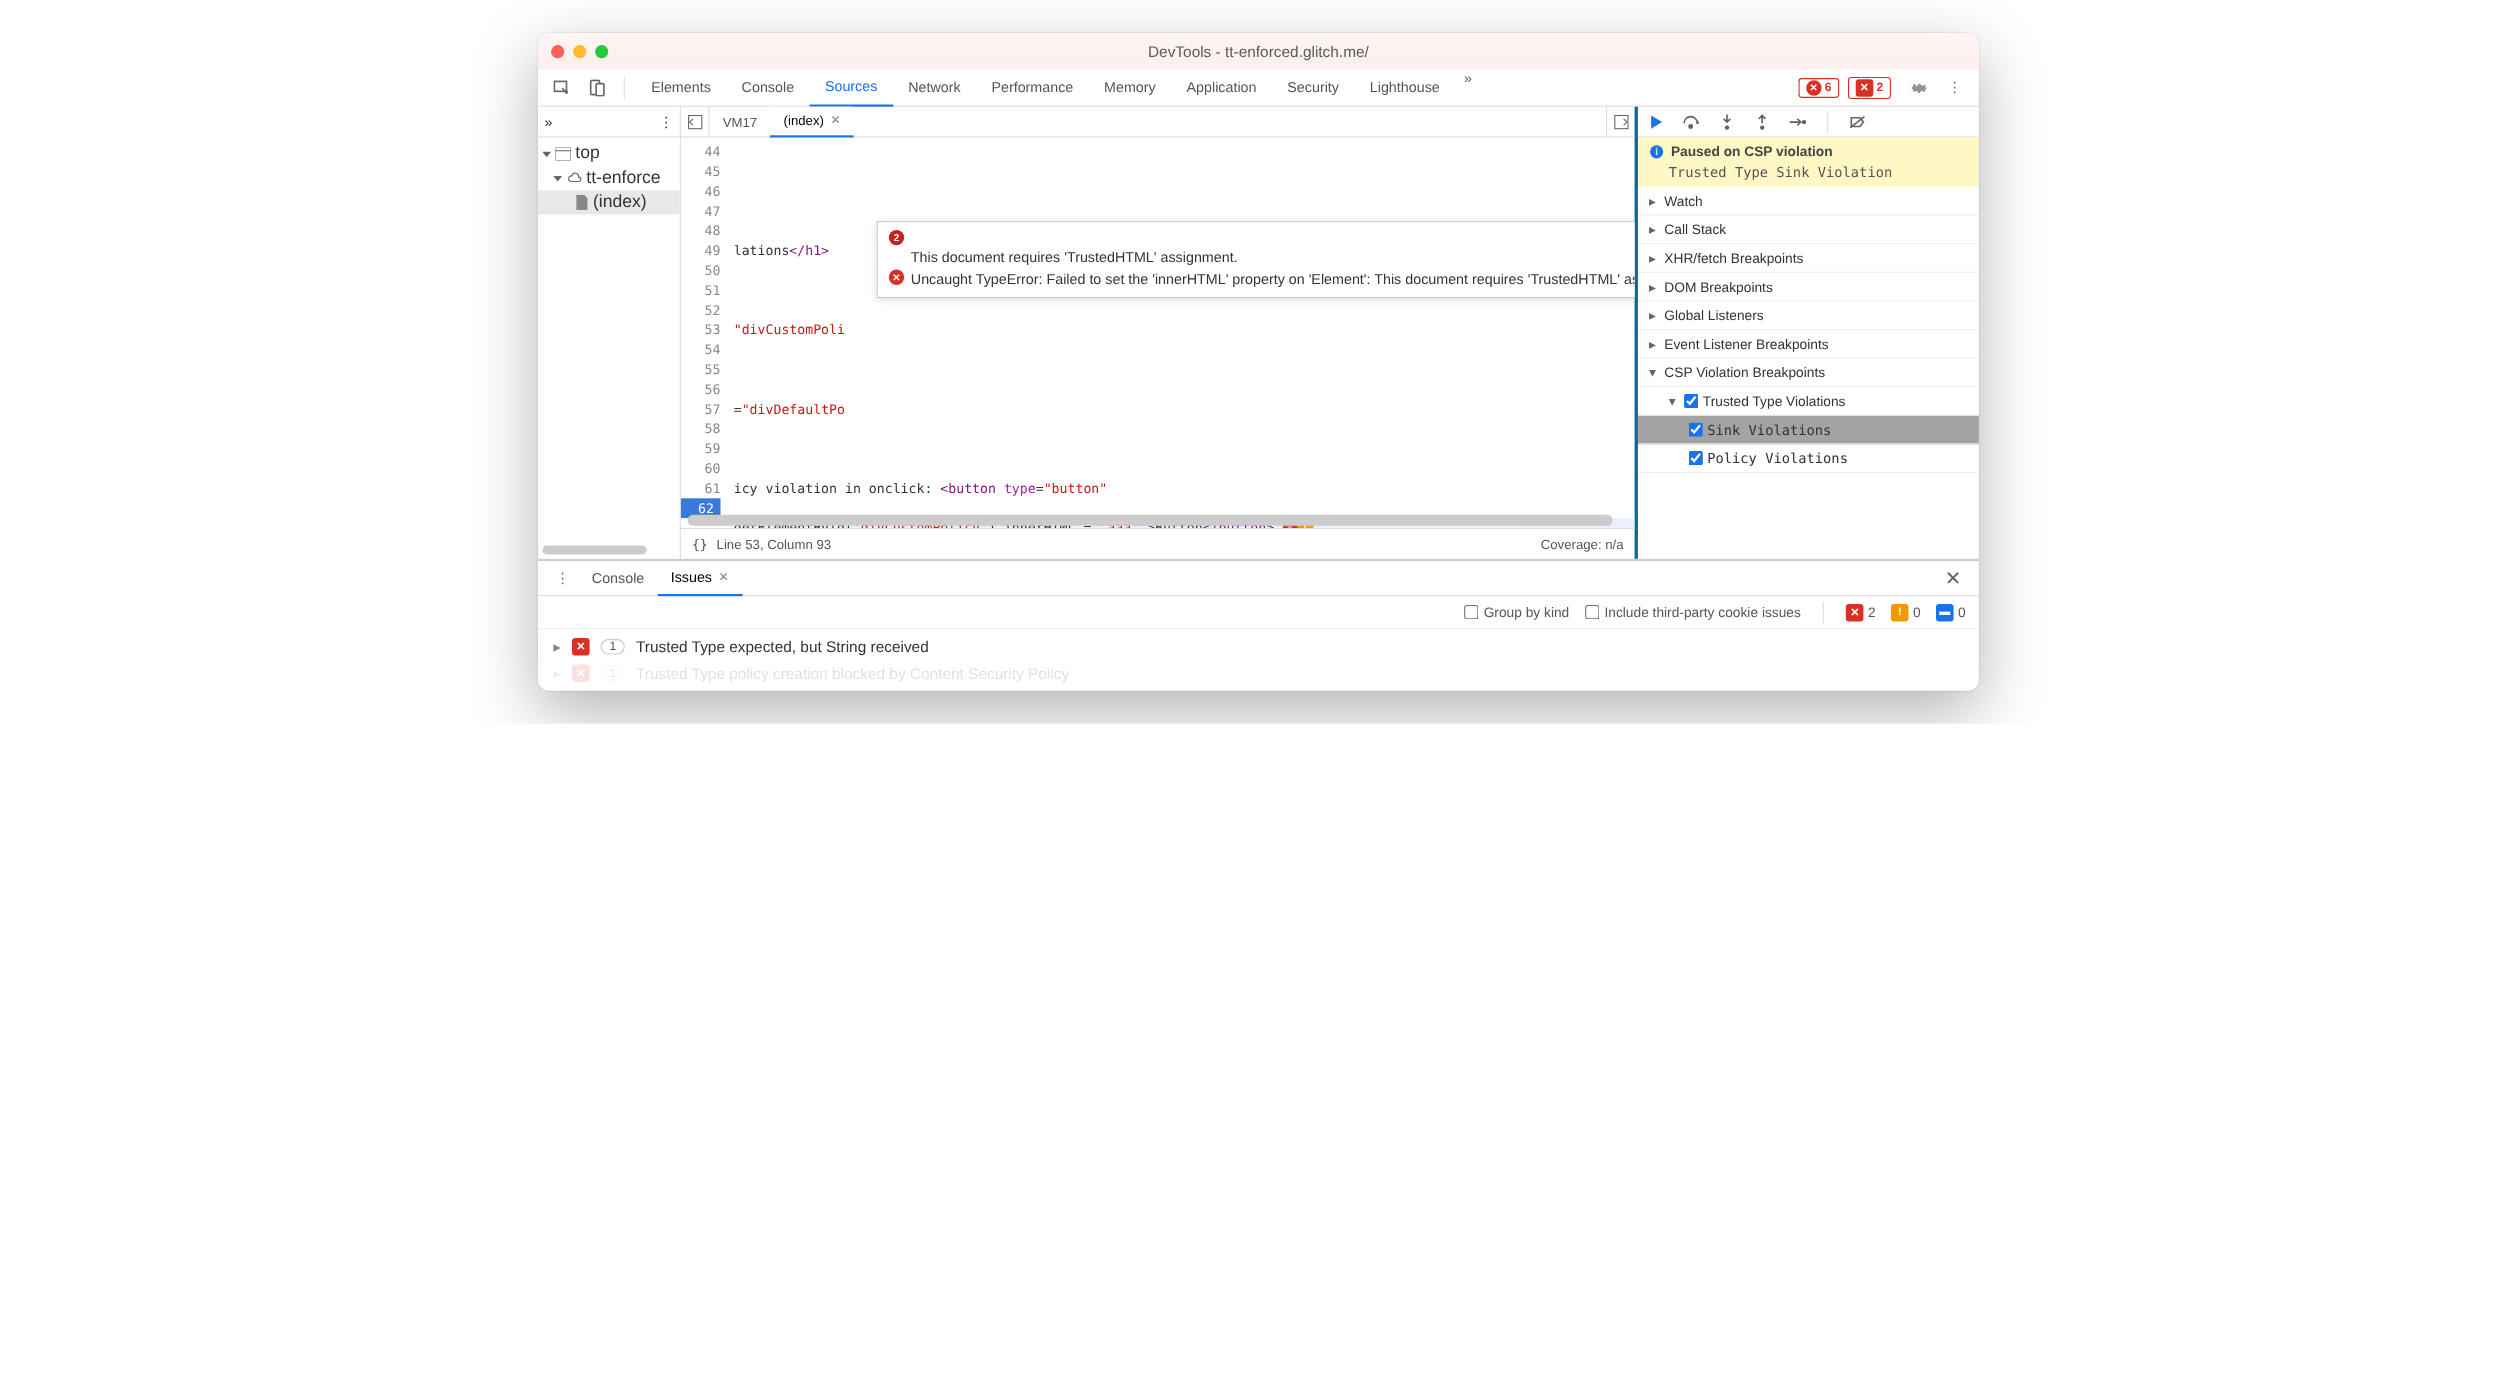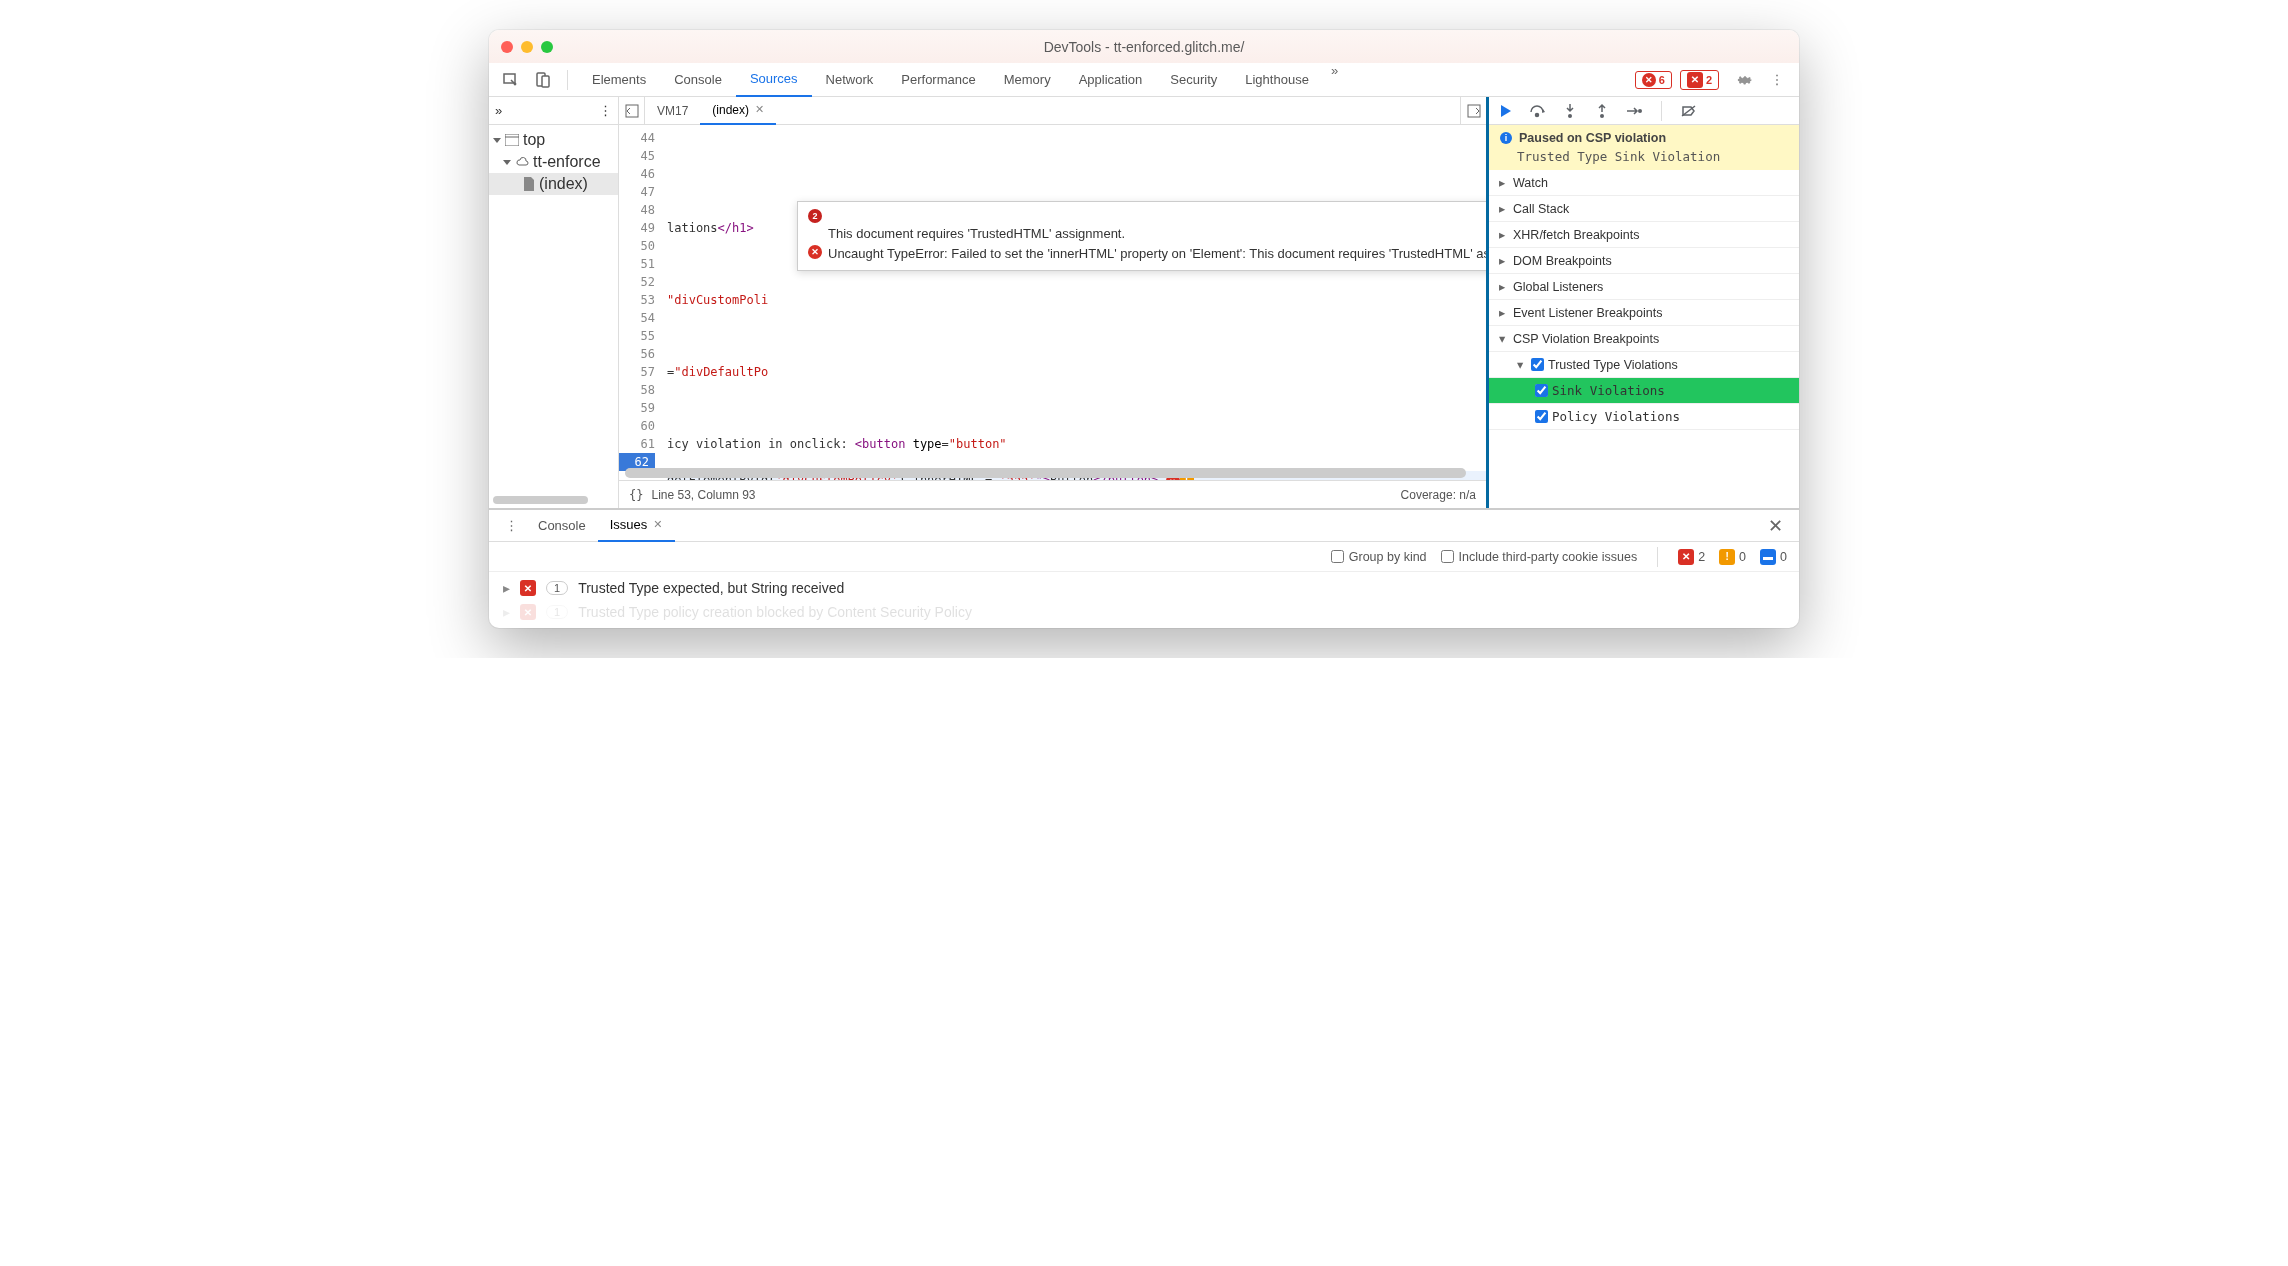--- a/index.html
+++ b/index.html
@@ -32,38 +32,38 @@
 .ctab{padding:0 12px; height:28px; display:flex; align-items:center; gap:6px; font-size:12px; color:#555;}
 .ctab.active{background:#fff; border-bottom:2px solid #1a73e8; color:#000;}
 .ctab .x{color:#888; font-size:11px;}
 .code-icon{width:26px; display:flex; align-items:center; justify-content:center; color:#666; border-right:1px solid #ddd; height:100%;}
 .code-area{flex:1; overflow:hidden; position:relative; font-family:Menlo,Consolas,monospace; font-size:12px; line-height:18px;}
 .gutter{position:absolute; left:0; top:0; width:42px; text-align:right; color:#888; padding:4px 6px 4px 0; background:#fff;}
 .lines{position:absolute; left:42px; right:0; top:0; padding:4px 0 4px 6px; white-space:pre; overflow:hidden;}
 .ln{height:18px;}
 .execln{background:#3879d9; color:#fff; display:inline-block; width:100%; padding-right:6px;}
 .hl-line{background:#eaf2fd;}
-.tok-tag{color:#881280;} .tok-str{color:#c41a16;} .tok-func{color:#000000;}
+.tok-tag{color:#881280;} .tok-str{color:#c41a16;} .tok-func{color:#a21caf;}
 .err-icon{display:inline-flex; width:14px; height:14px; border-radius:50%; background:#d93025; color:#fff; align-items:center; justify-content:center; font-size:9px; font-weight:bold; vertical-align:middle;}
 .warn-icon{display:inline-flex; width:14px; height:14px; background:#f29900; color:#fff; align-items:center; justify-content:center; font-size:10px; font-weight:bold; vertical-align:middle;}
 .code-status{height:28px; border-top:1px solid #ddd; display:flex; align-items:center; justify-content:space-between; padding:0 10px; font-size:12px; color:#555;}
 .tooltip{position:absolute; top:76px; left:178px; right:-340px; background:#fff; border:1px solid #ccc; box-shadow:0 2px 8px rgba(0,0,0,.15); padding:6px 10px; font-size:13px; z-index:50; font-family:"Helvetica Neue",Arial,sans-serif;}
 .tooltip .row{display:flex; align-items:flex-start; gap:6px; padding:1px 0;}
 .col-dbg{width:310px; display:flex; flex-direction:column;}
 .dbg-ctrl{height:28px; border-bottom:1px solid #ddd; display:flex; align-items:center; padding:0 6px; gap:10px;}
 .dbg-btn{width:22px; height:22px; display:flex; align-items:center; justify-content:center; color:#5f6368;}
 .paused{background:#fff8c5; padding:6px 10px; font-size:12.5px;}
 .paused .ptitle{font-weight:700; color:#444;}
 .paused .pdetail{font-family:Menlo,monospace; color:#555; padding:4px 0 0 18px;}
 .acc{display:flex; flex-direction:column; font-size:12.5px;}
 .acc-row{padding:5px 10px; border-bottom:1px solid #eee; display:flex; align-items:center; gap:4px;}
 .acc-row .arr{color:#666; width:10px;}
 .acc-row.sub{padding-left:28px; background:#fff;}
 .acc-row.sub2{padding-left:46px;}
-.acc-row.hl{background:#22c55e;}
+.acc-row.hl{background:#a3a3a3;}
 .chk{width:13px; height:13px; accent-color:#1a73e8;}
 .drawer{border-top:1px solid #ccc;}
 .dr-tabs{height:32px; display:flex; align-items:center; border-bottom:1px solid #ddd; padding:0 8px;}
 .dr-tab{padding:0 12px; height:32px; display:flex; align-items:center; color:#555; gap:6px;}
 .dr-tab.active{border-bottom:2px solid #1a73e8; color:#000;}
 .dr-close{margin-left:auto; font-size:18px; color:#666; padding:0 8px;}
 .dr-filter{height:30px; border-bottom:1px solid #eee; display:flex; align-items:center; justify-content:flex-end; padding:0 12px; gap:14px; font-size:12.5px; color:#555;}
 .issue-row{display:flex; align-items:center; gap:10px; padding:8px 14px; font-size:14px; color:#333;}
 .issue-row .arr{color:#888;}
 .issue-row .cnt{border:1px solid #ccc; border-radius:9px; padding:0 7px; font-size:11px; color:#555;}

